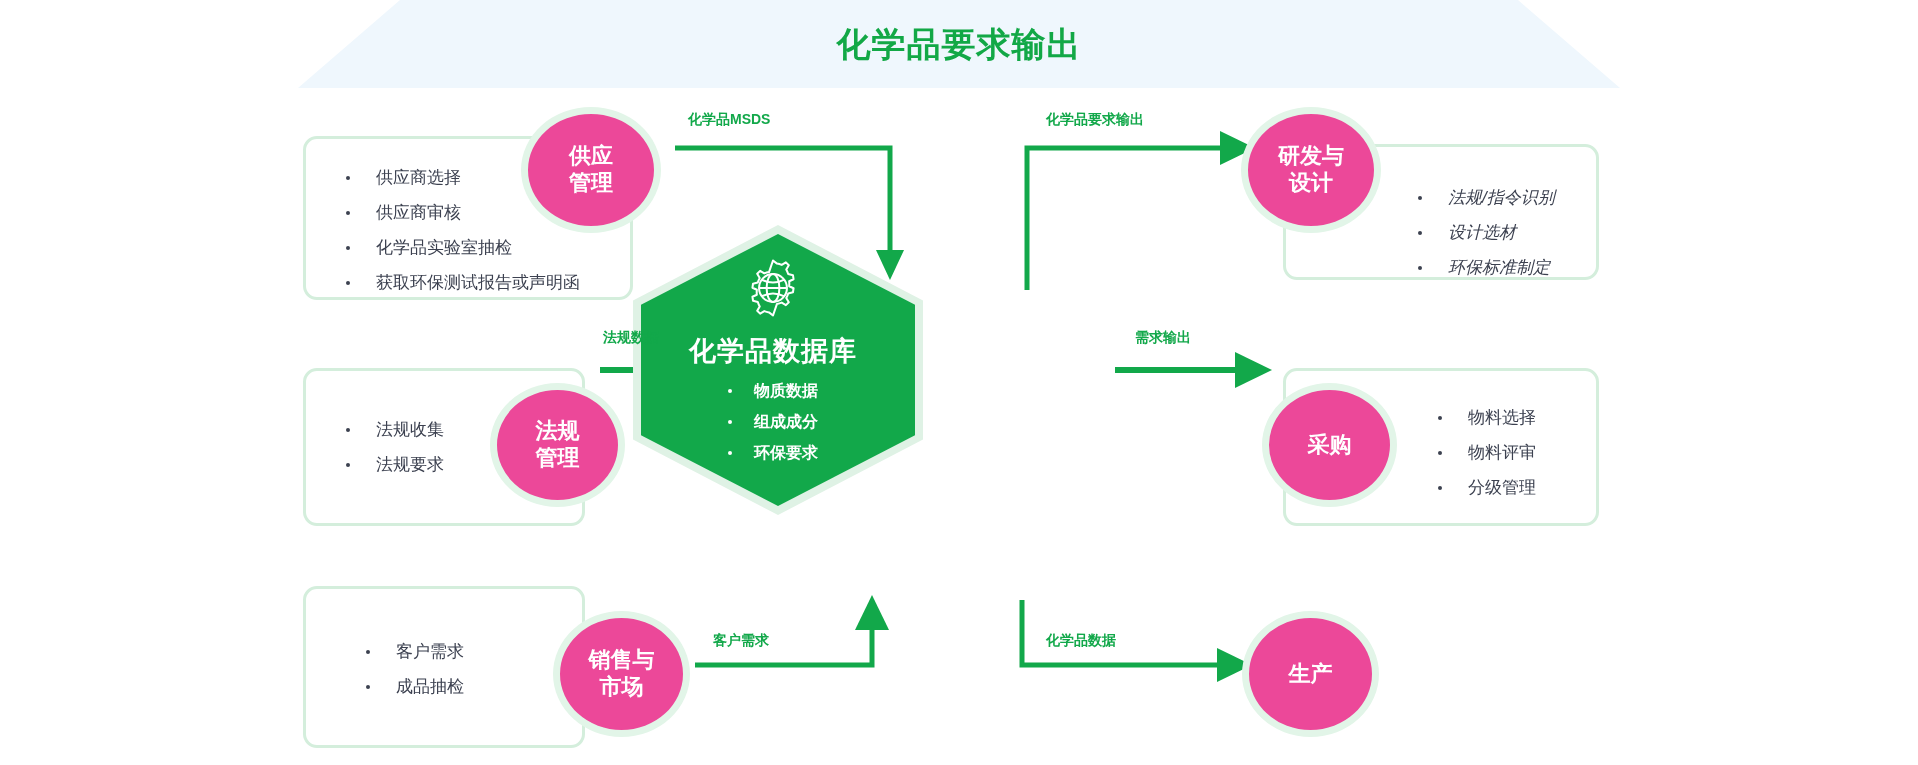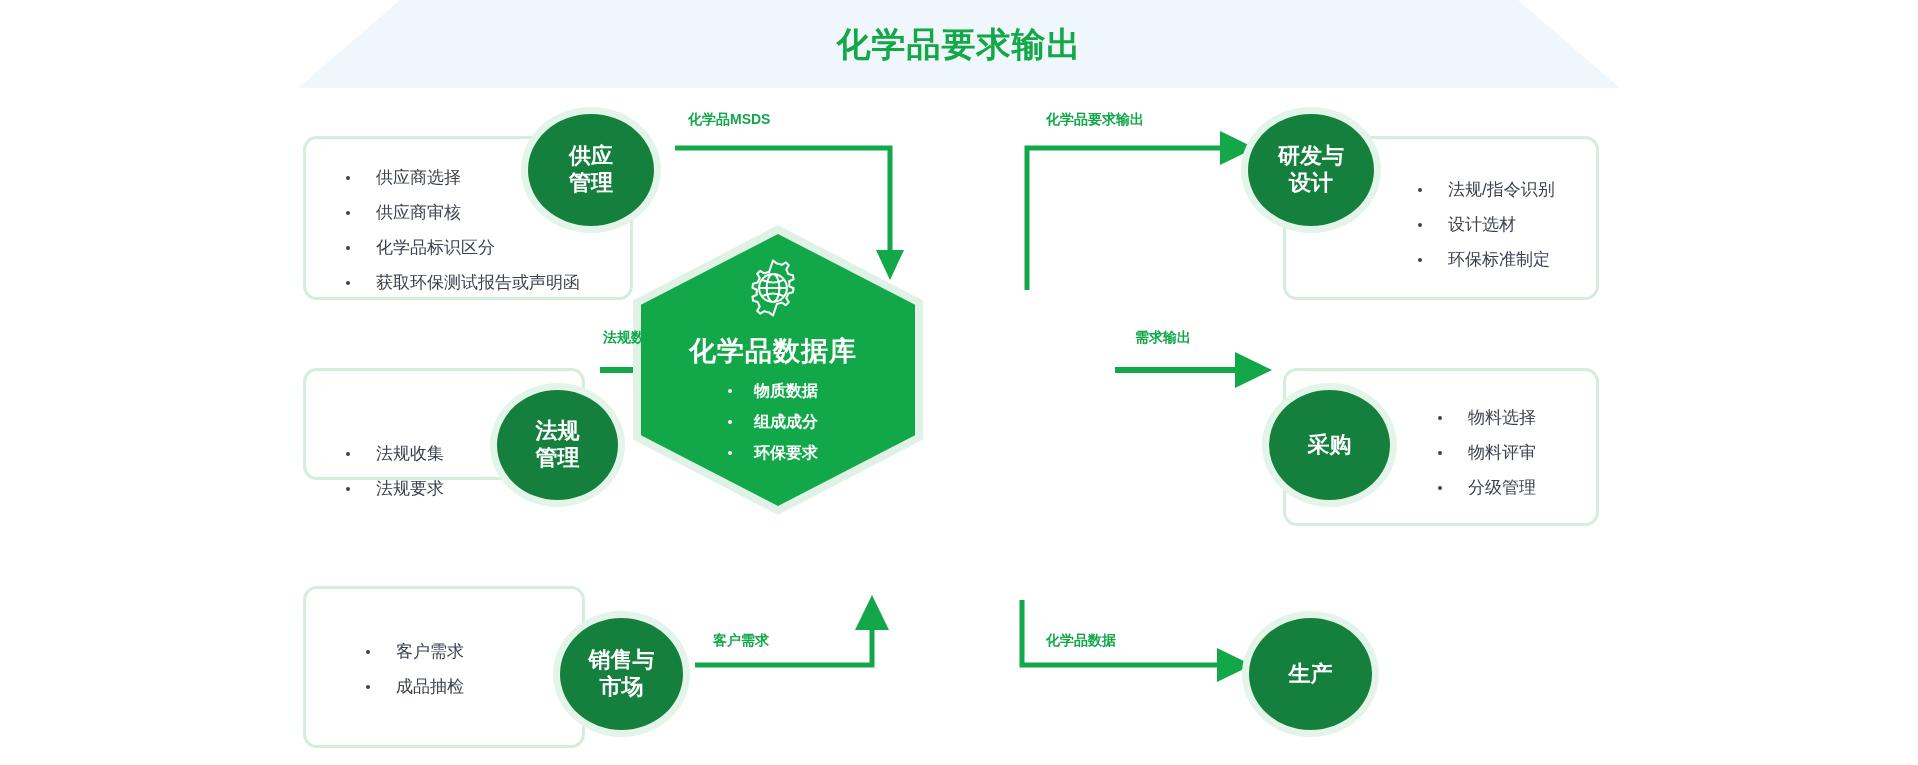--- a/index.html
+++ b/index.html
@@ -49,21 +49,21 @@
   .card li:last-child{margin-bottom:0;}
   .card li .dot{
     display:inline-block;width:4px;height:4px;border-radius:50%;
     background:#3c4150;margin-top:7px;margin-right:26px;flex:none;
   }
 
   
   .node{
     position:absolute;
     border-radius:50%;
-    background:#15803d;
+    background:#ec4899;
     border:7px solid #e2f5e8;
     box-sizing:border-box;
     display:flex;align-items:center;justify-content:center;
     text-align:center;
     color:#ffffff;font-weight:bold;font-size:22px;line-height:1.22;
     z-index:5;
   }
 
   
   .hub-wrap{position:absolute;left:633px;top:225px;width:290px;height:290px;z-index:4;}
@@ -156,47 +156,47 @@
       <li>
           <span class="dot"></span>
           <span>供应商选择</span>
         </li>
       <li>
           <span class="dot"></span>
           <span>供应商审核</span>
         </li>
       <li>
           <span class="dot"></span>
-          <span>化学品标识区分</span>
+          <span>化学品实验室抽检</span>
         </li>
       <li>
           <span class="dot"></span>
           <span>获取环保测试报告或声明函</span>
         </li>
     </ul>
   </div>
 
-  <div class="card" style="left:1283px;top:136px;width:316px;height:164px;padding:42px 0 0 132px;">
+  <div class="card" style="left:1283px;top:144px;width:316px;height:136px;padding:42px 0 0 132px;font-style:italic;">
     <ul>
       <li>
           <span class="dot"></span>
           <span>法规/指令识别</span>
         </li>
       <li>
           <span class="dot"></span>
           <span>设计选材</span>
         </li>
       <li>
           <span class="dot"></span>
           <span>环保标准制定</span>
         </li>
     </ul>
   </div>
 
-  <div class="card" style="left:303px;top:368px;width:282px;height:112px;padding:74px 0 0 40px;">
+  <div class="card" style="left:303px;top:368px;width:282px;height:158px;padding:50px 0 0 40px;">
     <ul>
       <li>
           <span class="dot"></span>
           <span>法规收集</span>
         </li>
       <li>
           <span class="dot"></span>
           <span>法规要求</span>
         </li>
     </ul>

